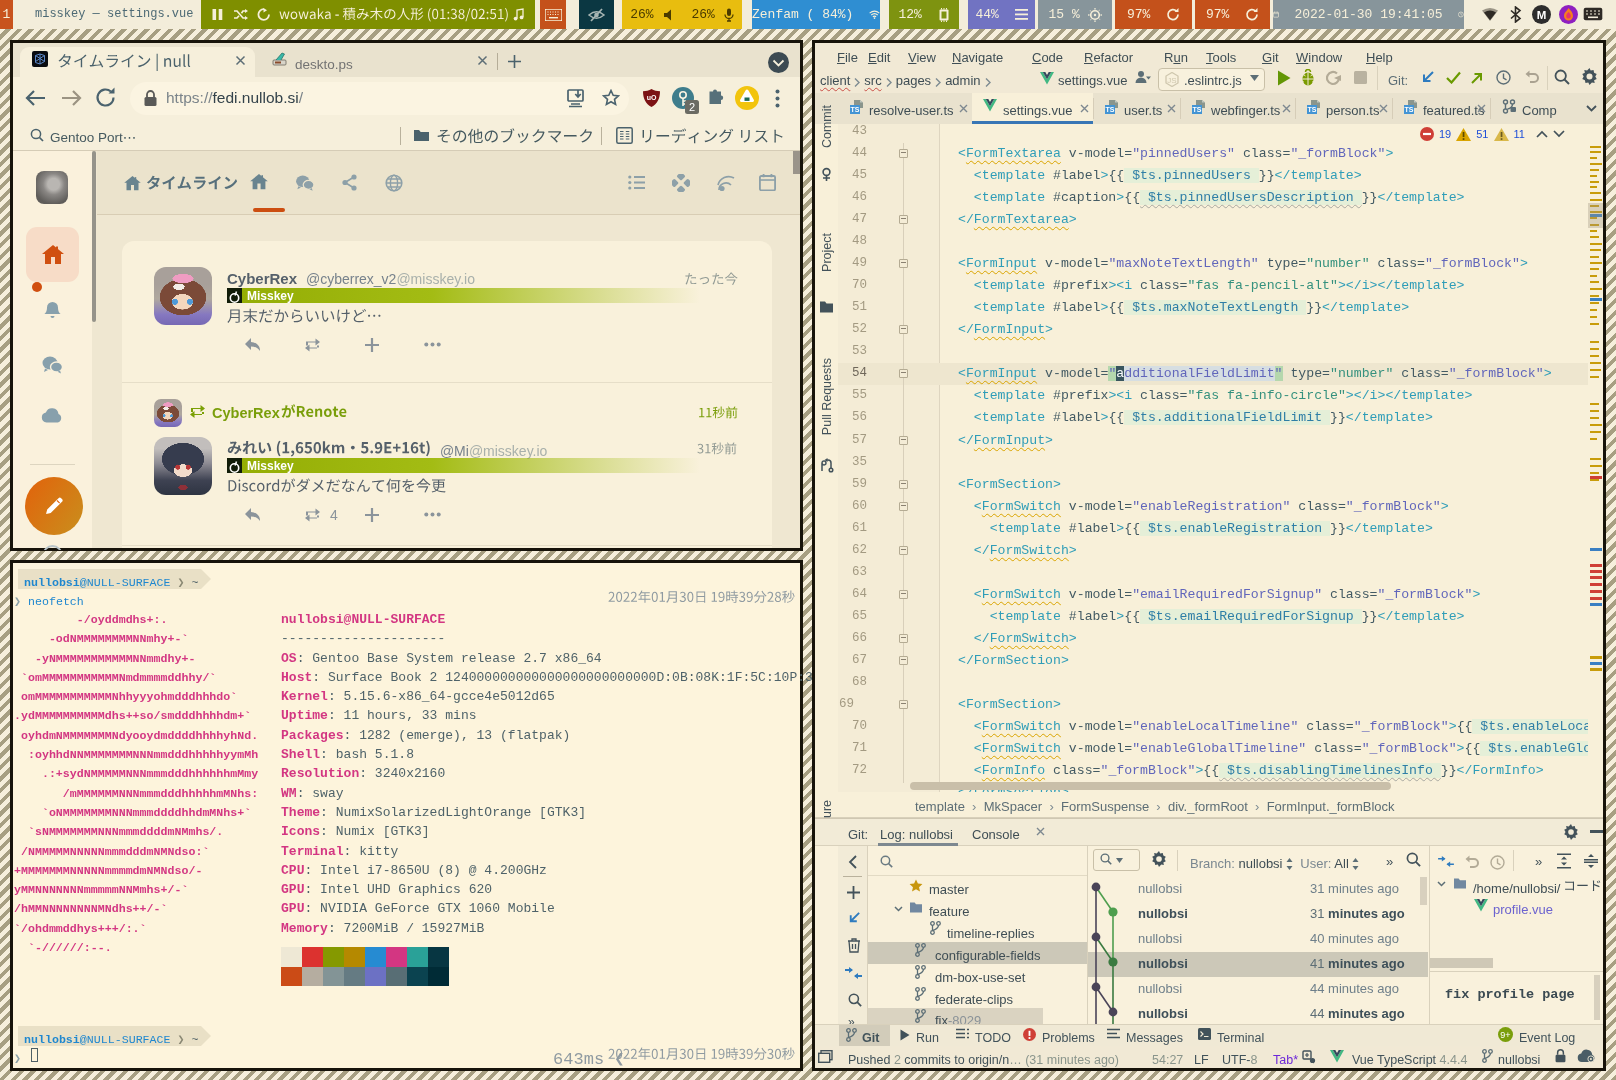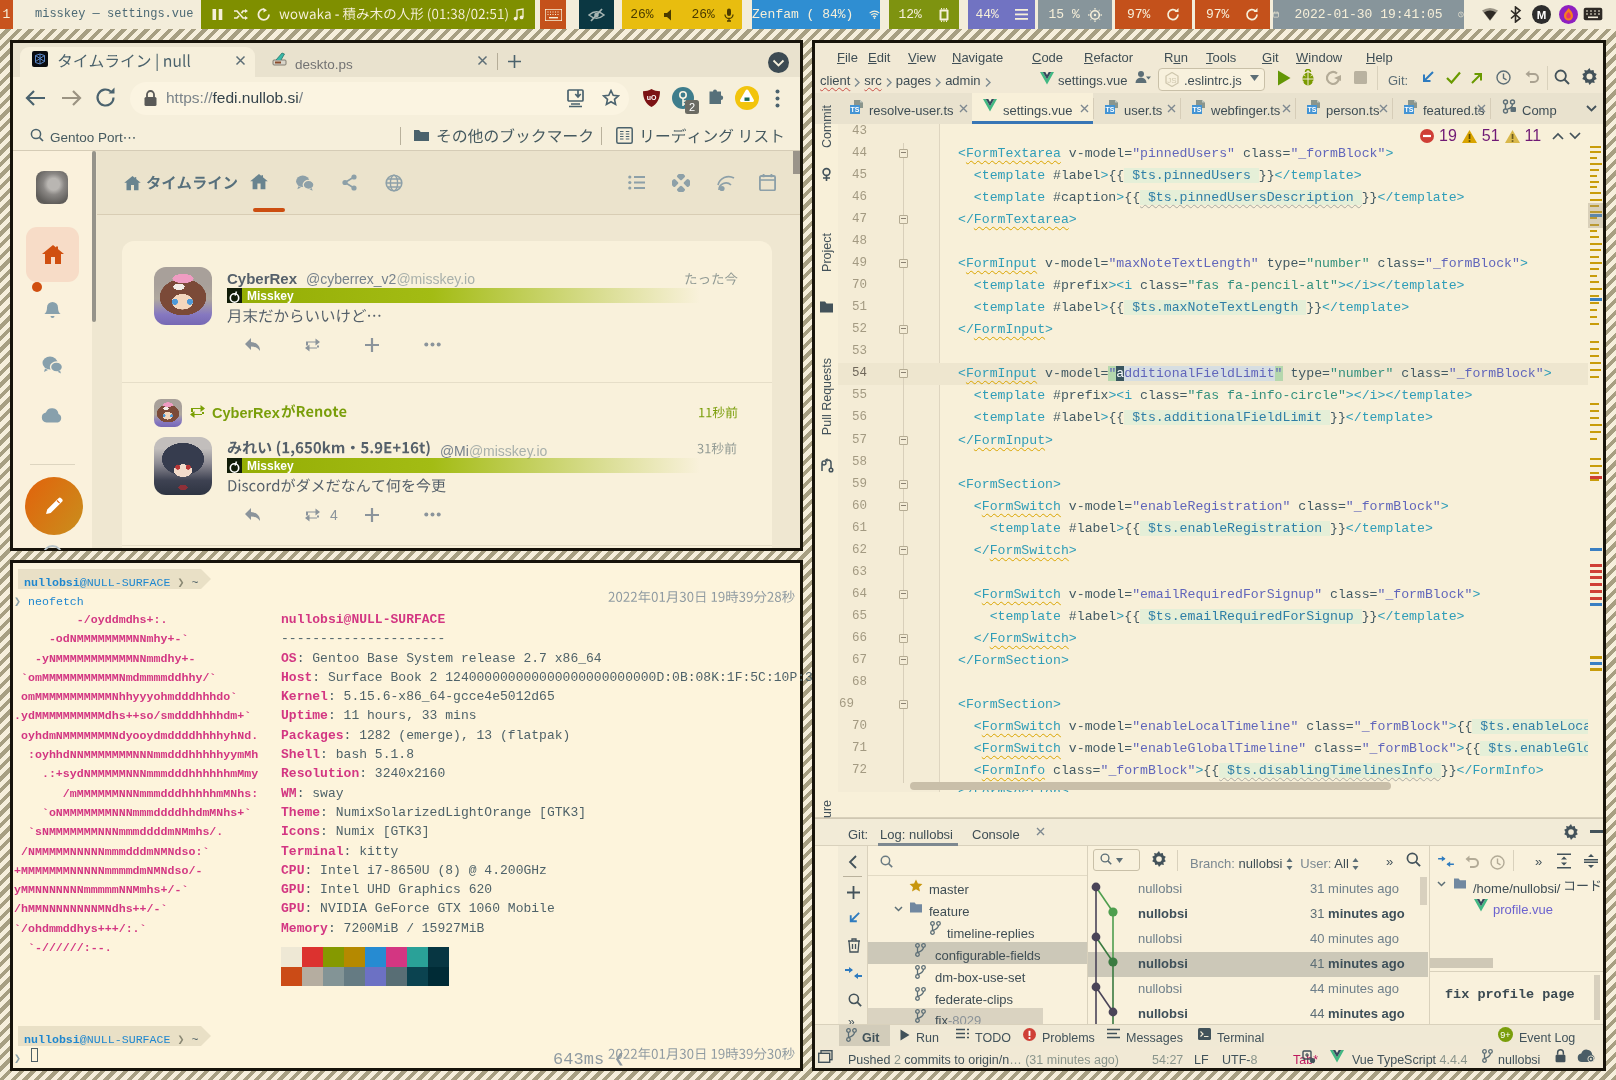--- a/index.html
+++ b/index.html
@@ -845,21 +845,21 @@
 <div class="a" style="left:24px;top:345.44px;">
       <div style="width:28px;text-align:right;font-family:'Liberation Mono',monospace;font-size:12.5px;color:#a39a82">55</div>
     </div>
 <div class="a" style="left:24px;top:367.48px;">
       <div style="width:28px;text-align:right;font-family:'Liberation Mono',monospace;font-size:12.5px;color:#a39a82">56</div>
     </div>
 <div class="a" style="left:24px;top:389.52px;">
       <div style="width:28px;text-align:right;font-family:'Liberation Mono',monospace;font-size:12.5px;color:#a39a82">57</div>
     </div>
 <div class="a" style="left:24px;top:411.56px;">
-      <div style="width:28px;text-align:right;font-family:'Liberation Mono',monospace;font-size:12.5px;color:#a39a82">58</div>
+      <div style="width:28px;text-align:right;font-family:'Liberation Mono',monospace;font-size:12.5px;color:#a39a82">35</div>
     </div>
 <div class="a" style="left:24px;top:433.59999999999997px;">
       <div style="width:28px;text-align:right;font-family:'Liberation Mono',monospace;font-size:12.5px;color:#a39a82">59</div>
     </div>
 <div class="a" style="left:24px;top:455.64px;">
       <div style="width:28px;text-align:right;font-family:'Liberation Mono',monospace;font-size:12.5px;color:#a39a82">60</div>
     </div>
 <div class="a" style="left:24px;top:477.68000000000006px;">
       <div style="width:28px;text-align:right;font-family:'Liberation Mono',monospace;font-size:12.5px;color:#a39a82">61</div>
     </div>
@@ -945,21 +945,21 @@
       <div class="a" style="left:18px;top:484.8399999999999px;width:1300px;font-family:'Liberation Mono',monospace;font-size:13.2px;white-space:pre;">    <span style="color:#2f9db8;">&lt;template</span><span style="color:#435a63"> #label</span><span style="color:#2f9db8;">&gt;</span><span style="color:#435a63">{{</span><span style="background:#e5efd8;color:#2e7ea6;">&nbsp;$ts.emailRequiredForSignup </span><span style="color:#435a63">}}</span><span style="color:#2f9db8;">&lt;/template&gt;</span></div>
       <div class="a" style="left:18px;top:506.88px;width:1300px;font-family:'Liberation Mono',monospace;font-size:13.2px;white-space:pre;">  <span style="color:#2f9db8;">&lt;/</span><span style="color:#2f9db8;text-decoration:underline wavy #d9a400 1px;text-underline-offset:3px;">FormSwitch</span><span style="color:#2f9db8;">&gt;</span></div>
       <div class="a" style="left:18px;top:528.92px;width:1300px;font-family:'Liberation Mono',monospace;font-size:13.2px;white-space:pre;"><span style="color:#2f9db8;">&lt;/FormSection&gt;</span></div>
       <div class="a" style="left:18px;top:573.0px;width:1300px;font-family:'Liberation Mono',monospace;font-size:13.2px;white-space:pre;"><span style="color:#2f9db8;">&lt;FormSection&gt;</span></div>
       <div class="a" style="left:18px;top:595.04px;width:1300px;font-family:'Liberation Mono',monospace;font-size:13.2px;white-space:pre;">  <span style="color:#2f9db8;">&lt;</span><span style="color:#2f9db8;text-decoration:underline wavy #d9a400 1px;text-underline-offset:3px;">FormSwitch</span><span style="color:#435a63"> v-model=</span><span style="color:#6166bb">"enableLocalTimeline"</span><span style="color:#435a63"> class=</span><span style="color:#6166bb">"_formBlock"</span><span style="color:#2f9db8;">&gt;</span><span style="color:#435a63">{{</span><span style="background:#e5efd8;color:#2e7ea6;">&nbsp;$ts.enableLocalTimeline </span></div>
       <div class="a" style="left:18px;top:617.0799999999999px;width:1300px;font-family:'Liberation Mono',monospace;font-size:13.2px;white-space:pre;">  <span style="color:#2f9db8;">&lt;</span><span style="color:#2f9db8;text-decoration:underline wavy #d9a400 1px;text-underline-offset:3px;">FormSwitch</span><span style="color:#435a63"> v-model=</span><span style="color:#6166bb">"enableGlobalTimeline"</span><span style="color:#435a63"> class=</span><span style="color:#6166bb">"_formBlock"</span><span style="color:#2f9db8;">&gt;</span><span style="color:#435a63">{{</span><span style="background:#e5efd8;color:#2e7ea6;">&nbsp;$ts.enableGlobalTimeline </span></div>
       <div class="a" style="left:18px;top:639.12px;width:1300px;font-family:'Liberation Mono',monospace;font-size:13.2px;white-space:pre;">  <span style="color:#2f9db8;">&lt;</span><span style="color:#2f9db8;text-decoration:underline wavy #d9a400 1px;text-underline-offset:3px;">FormInfo</span><span style="color:#435a63"> class=</span><span style="color:#6166bb">"_formBlock"</span><span style="color:#2f9db8;">&gt;</span><span style="color:#435a63">{{</span><span style="background:#e5efd8;color:#2e7ea6;text-decoration:underline wavy #a8a8a0 1px;text-underline-offset:3px;">&nbsp;$ts.disablingTimelinesInfo </span><span style="color:#435a63">}}</span><span style="color:#2f9db8;">&lt;/FormInfo&gt;</span></div>
       <div class="a" style="left:18px;top:661.16px;width:1300px;font-family:'Liberation Mono',monospace;font-size:13.2px;white-space:pre;"><span style="color:#2f9db8;">&lt;/FormSection&gt;</span></div>
     </div>
 <div class="a" style="left:605px;top:84px;">
-      <div style="display:flex;align-items:center;gap:5px;font-size:16px;color:#701a75"><svg width="14" height="14" viewBox="0 0 14 14">
+      <div style="display:flex;align-items:center;gap:5px;font-size:11px;color:#1d4ed8"><svg width="14" height="14" viewBox="0 0 14 14">
           <circle cx="7" cy="7" r="7" fill="#cf3f36"></circle>
           <rect x="3" y="5.9" width="8" height="2.2" fill="#fff"></rect>
         </svg>19<svg width="15" height="13" viewBox="0 0 15 13">
           <path d="M7.5 0 15 13H0z" fill="#d9a400"></path>
           <rect x="6.7" y="4" width="1.7" height="5" fill="#5c4a00"></rect>
           <rect x="6.7" y="10.2" width="1.7" height="1.7" fill="#5c4a00"></rect>
         </svg>51<svg width="15" height="13" viewBox="0 0 15 13">
           <path d="M7.5 0 15 13H0z" fill="#d9b84a"></path>
           <rect x="6.7" y="4" width="1.7" height="5" fill="#6a5a20"></rect>
           <rect x="6.7" y="10.2" width="1.7" height="1.7" fill="#6a5a20"></rect>
@@ -1026,20 +1026,21 @@
       <div class="a" style="left:1590px;top:590px;width:12px;height:2.6px;background:#cf3f36"></div>
       <div class="a" style="left:1590px;top:597px;width:12px;height:2.6px;background:#cf3f36"></div>
       <div class="a" style="left:1590px;top:603px;width:12px;height:2.6px;background:#3a7fc2"></div>
       <div class="a" style="left:1590px;top:656px;width:12px;height:2.6px;background:#c89c0a"></div>
       <div class="a" style="left:1590px;top:662px;width:12px;height:2.6px;background:#3a7fc2"></div>
       <div class="a" style="left:1590px;top:668px;width:12px;height:2.6px;background:#c89c0a"></div>
       <div class="a" style="left:1588px;top:203px;width:15px;height:25px;background:rgba(160,150,128,0.35)"></div>
     </div>
 <div class="a" style="left:95px;top:739px;width:481px;height:8px;background:#c9bfa9;border-radius:4px"></div>
 <div class="a" style="left:0px;top:749px;width:788px;height:26px;background:#f8f0d9;border-bottom:1px solid #d8d0ba"></div>
+<div class="a" style="left:100px;top:754px;"><span style="font-size:13px;color:#5d6e76">template &nbsp;<span style="color:#7d8b92">›</span>&nbsp; MkSpacer &nbsp;<span style="color:#7d8b92">›</span>&nbsp; FormSuspense &nbsp;<span style="color:#7d8b92">›</span>&nbsp; div._formRoot &nbsp;<span style="color:#7d8b92">›</span>&nbsp; FormInput._formBlock</span></div>
 <div class="a" style="left:5px;top:62px;"><span style="font-size:12.5px;color:#43525a;writing-mode:sideways-lr;white-space:nowrap;">Commit</span></div>
 <div class="a" style="left:4px;top:124px;">
       <svg width="15" height="15" viewBox="0 0 15 15">
         <circle cx="7.5" cy="5" r="3.4" fill="none" stroke="#43525a" stroke-width="1.6"></circle>
         <path d="M7.5 8.4V14M4 11h7" stroke="#43525a" stroke-width="1.6"></path>
       </svg>
     </div>
 <div class="a" style="left:5px;top:190px;"><span style="font-size:12.5px;color:#43525a;writing-mode:sideways-lr;white-space:nowrap;">Project</span></div>
 <div class="a" style="left:4px;top:257px;">
       <svg width="15" height="13" viewBox="0 0 15 13">
@@ -1378,21 +1379,21 @@
 <div class="a" style="left:3px;top:1007px;">
       <svg width="15" height="13" viewBox="0 0 15 13">
         <rect x="3" y="0.7" width="11" height="9" fill="none" stroke="#43525a" stroke-width="1.4"></rect>
         <rect x="0.7" y="3.3" width="11" height="9" fill="#f1e9d5" stroke="#43525a" stroke-width="1.4"></rect>
       </svg>
     </div>
 <div class="a" style="left:33px;top:1007px;"><span style="font-size:12.5px;color:#41525a;white-space:nowrap;">Pushed <span style="color:#8a958c">2</span> commits to origin/n<span style="color:#8a958c">… (31 minutes ago)</span></span></div>
 <div class="a" style="left:337px;top:1007px;"><span style="font-size:12.5px;color:#41525a;white-space:nowrap;color:#8a958c">54:27</span></div>
 <div class="a" style="left:379px;top:1007px;"><span style="font-size:12.5px;color:#41525a;white-space:nowrap;">LF</span></div>
 <div class="a" style="left:407px;top:1007px;"><span style="font-size:12.5px;color:#41525a;white-space:nowrap;">UTF-<span style="color:#8a958c">8</span></span></div>
-<div class="a" style="left:458px;top:1007px;"><span style="font-size:12.5px;color:#be185d;white-space:nowrap;margin-left:20px;">Tab*</span></div>
+<div class="a" style="left:458px;top:1007px;"><span style="font-size:12.5px;color:#6d28d9;white-space:nowrap;">Tab*</span></div>
 <div class="a" style="left:487px;top:1007px;">
       <svg width="14" height="14" viewBox="0 0 14 14">
         <rect x="1" y="1" width="8" height="8" rx="1" fill="none" stroke="#43525a" stroke-width="1.4"></rect>
         <path d="M3 5h4M5 3v4" stroke="#43525a" stroke-width="1.2"></path>
         <path d="M13 9.5l-1.5 4-1.5-1.5-1.5 1.5z" fill="#43525a"></path>
         <circle cx="10.5" cy="10.5" r="2.6" fill="#43525a"></circle>
       </svg>
     </div>
 <div class="a" style="left:515px;top:1007px;">
       <svg width="14" height="13" viewBox="0 0 14 13">

